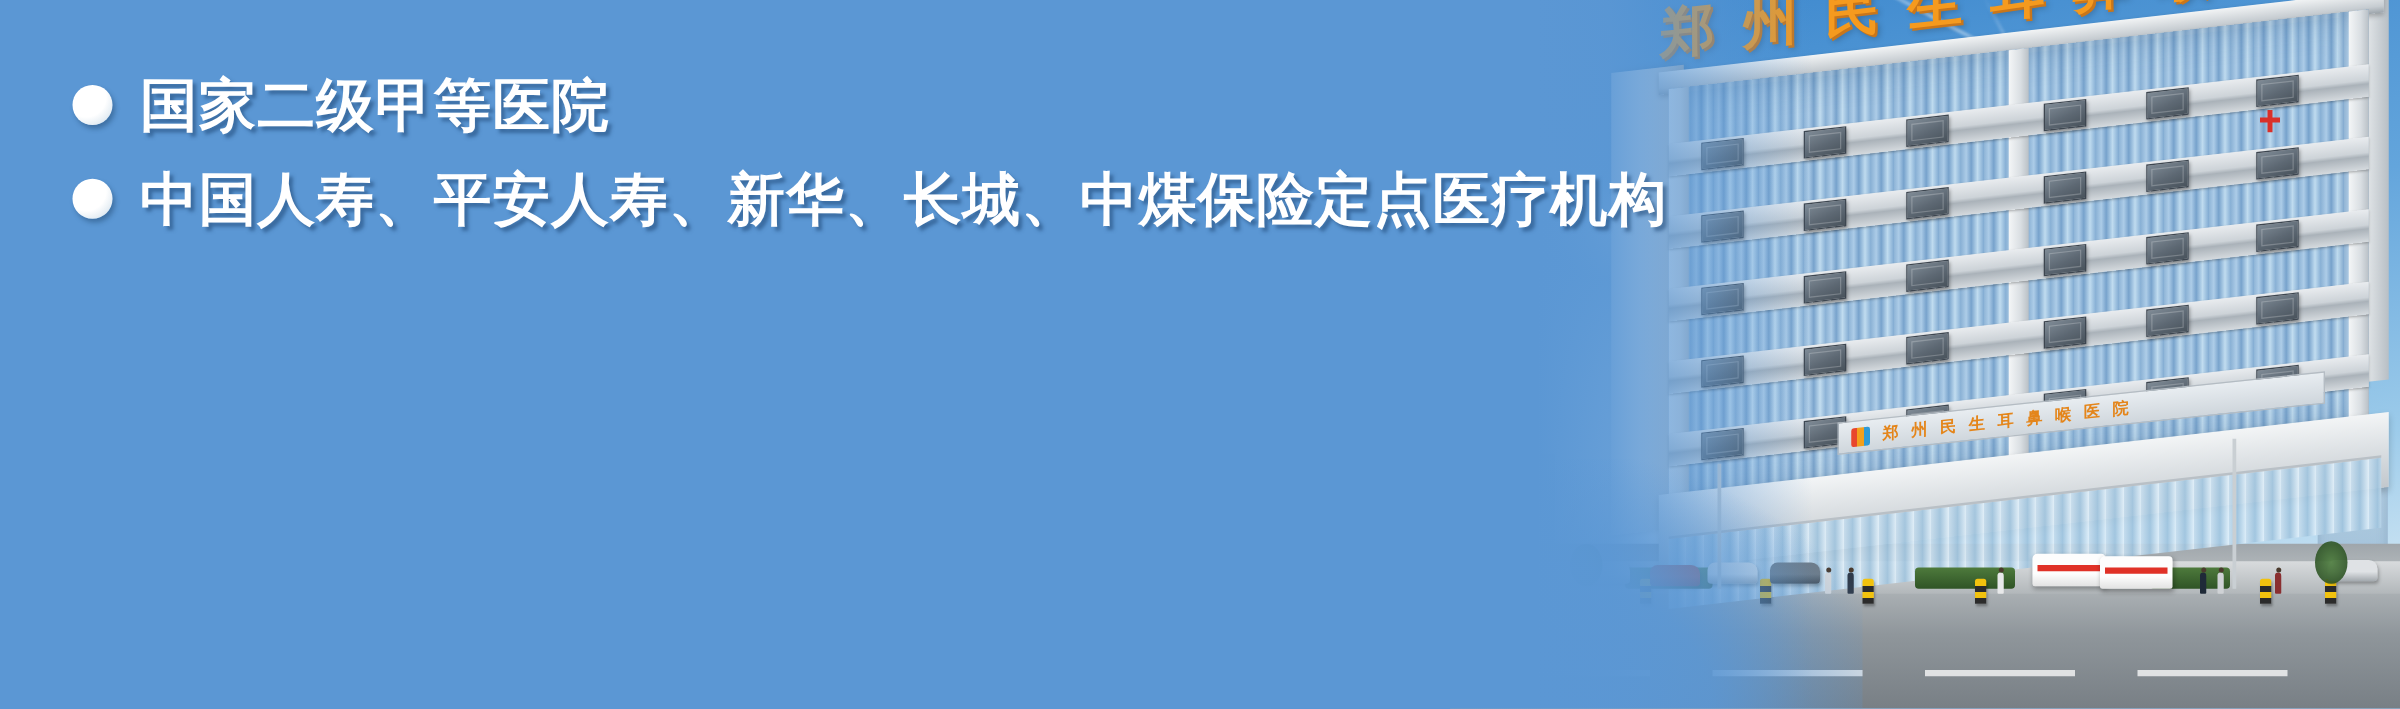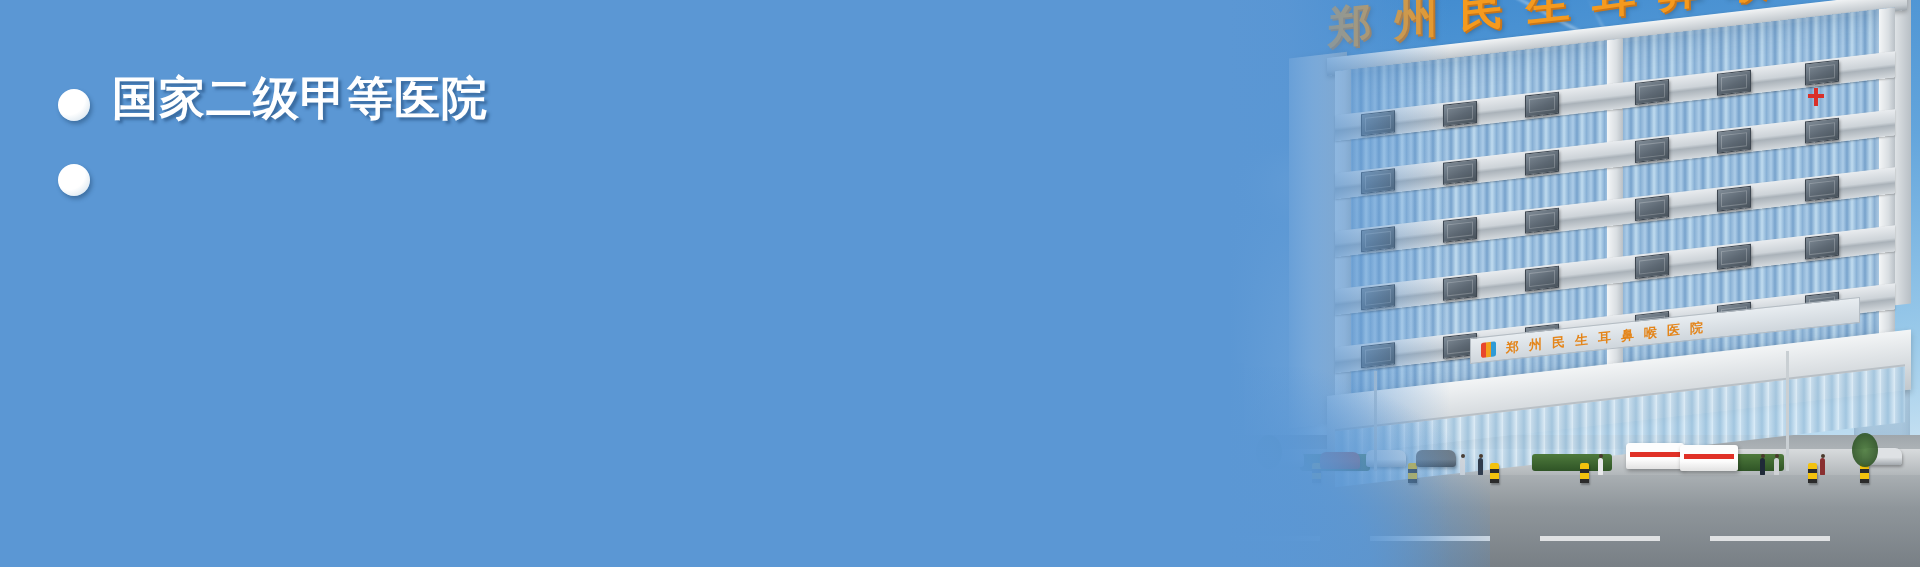--- a/index.html
+++ b/index.html
@@ -244,21 +244,21 @@
 
   
   #bullets{
     position:absolute;
     left:58px; top:46px;
     width:1240px;
     z-index:20;
   }
   .bullet-row{
     display:flex;
-    align-items:flex-end;
+    align-items:center;
     height:75px;
   }
   .dot{
     flex:0 0 auto;
     width:32px; height:32px;
     border-radius:50%;
     background:radial-gradient(circle at 34% 30%, #ffffff 0%, #ffffff 52%, #e6eef4 74%, #b9cbd9 100%);
     box-shadow:2px 3px 4px rgba(20,55,90,.40);
     margin-right:22px;
   }
@@ -423,17 +423,18 @@
     <div class="bullet-row">
       <span class="dot"></span>
       <span class="btext">国家二级甲等医院</span>
     </div>
 
 
 
 
     <div class="bullet-row">
       <span class="dot"></span>
+      <span class="btext">中国人寿、平安人寿、新华、长城、中煤保险定点医疗机构</span>
     </div>
 
   </div>
 
 </div>
 
 </body></html>

